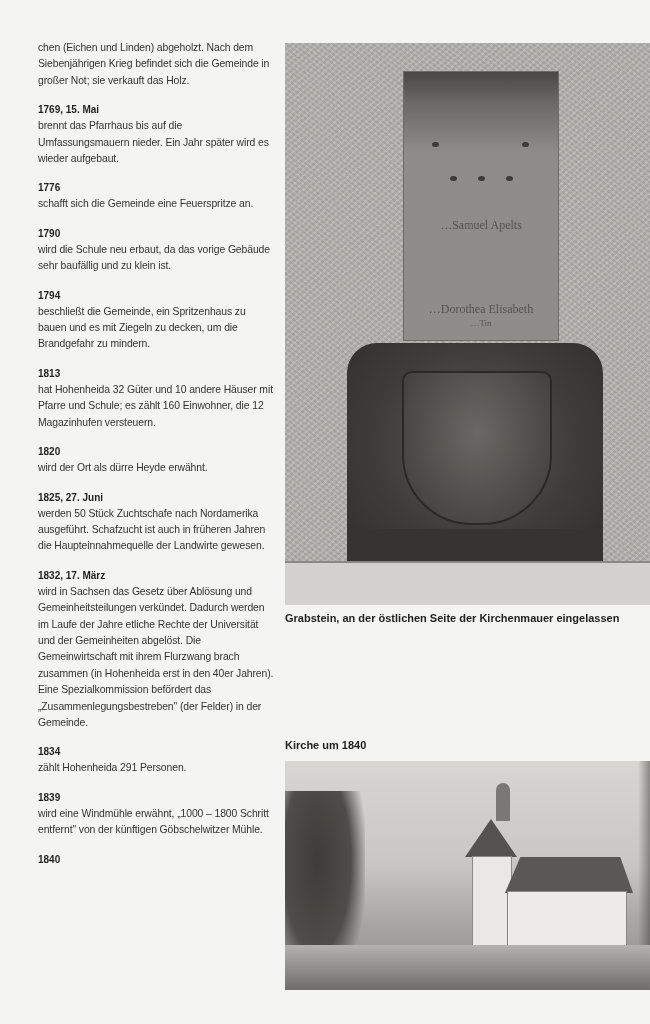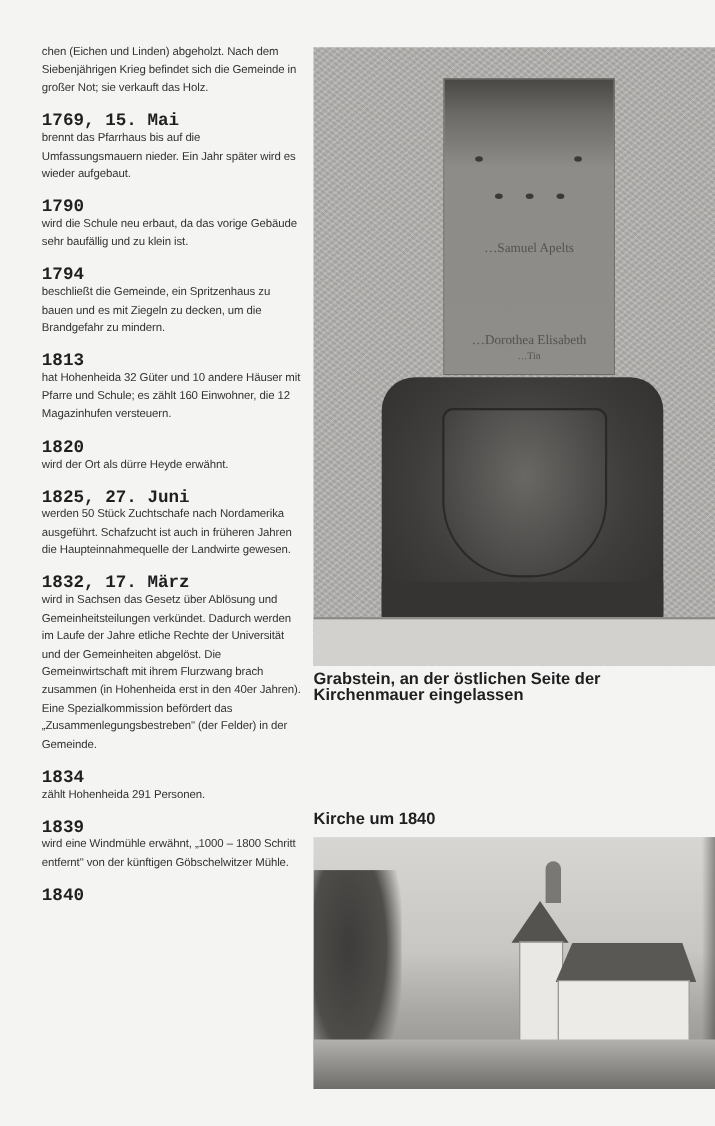--- a/index.html
+++ b/index.html
@@ -19,25 +19,24 @@
       position: absolute;
       left: 38px;
       top: 40px;
       width: 238px;
     }
     .entry {
       margin: 0 0 13px 0;
     }
     .entry-year {
       font-weight: bold;
-      font-size: 16px;
+      font-size: 10px;
       line-height: 16px;
       color: #1f1f1f;
       margin: 0;
-      font-family: Liberation Mono, monospace;
     }
     .entry-text {
       font-size: 10.4px;
       line-height: 16.4px;
       margin: 0;
       color: #333;
       letter-spacing: -0.1px;
     }
     .intro {
     }
@@ -190,21 +189,21 @@
       position: absolute;
       left: 0;
       bottom: 0;
       width: 365px;
       height: 45px;
       background: linear-gradient(to bottom, #b4b2ae, #6f6d69);
     }
     .caption {
       position: absolute;
       font-weight: bold;
-      font-size: 15px;
+      font-size: 11px;
       line-height: 14px;
       color: #1f1f1f;
       margin: 0;
     }
     .caption-gravestone {
       left: 285px;
       top: 611px;
     }
     .caption-church {
       left: 285px;
@@ -217,20 +216,24 @@
 <div class="text-column">
   <div class="entry intro">
     <p class="entry-text">chen (Eichen und Linden) abgeholzt. Nach dem Siebenjährigen Krieg befindet sich die Gemeinde in großer Not; sie verkauft das Holz.</p>
   </div>
 
   <div class="entry">
     <p class="entry-year">1769, 15. Mai</p>
     <p class="entry-text">brennt das Pfarrhaus bis auf die Umfassungsmauern nieder. Ein Jahr später wird es wieder aufgebaut.</p>
   </div>
 
+  <div class="entry">
+    <p class="entry-year">1776</p>
+    <p class="entry-text">schafft sich die Gemeinde eine Feuerspritze an.</p>
+  </div>
 
   <div class="entry">
     <p class="entry-year">1790</p>
     <p class="entry-text">wird die Schule neu erbaut, da das vorige Gebäude sehr baufällig und zu klein ist.</p>
   </div>
 
   <div class="entry">
     <p class="entry-year">1794</p>
     <p class="entry-text">beschließt die Gemeinde, ein Spritzenhaus zu bauen und es mit Ziegeln zu decken, um die Brandgefahr zu mindern.</p>
   </div>

